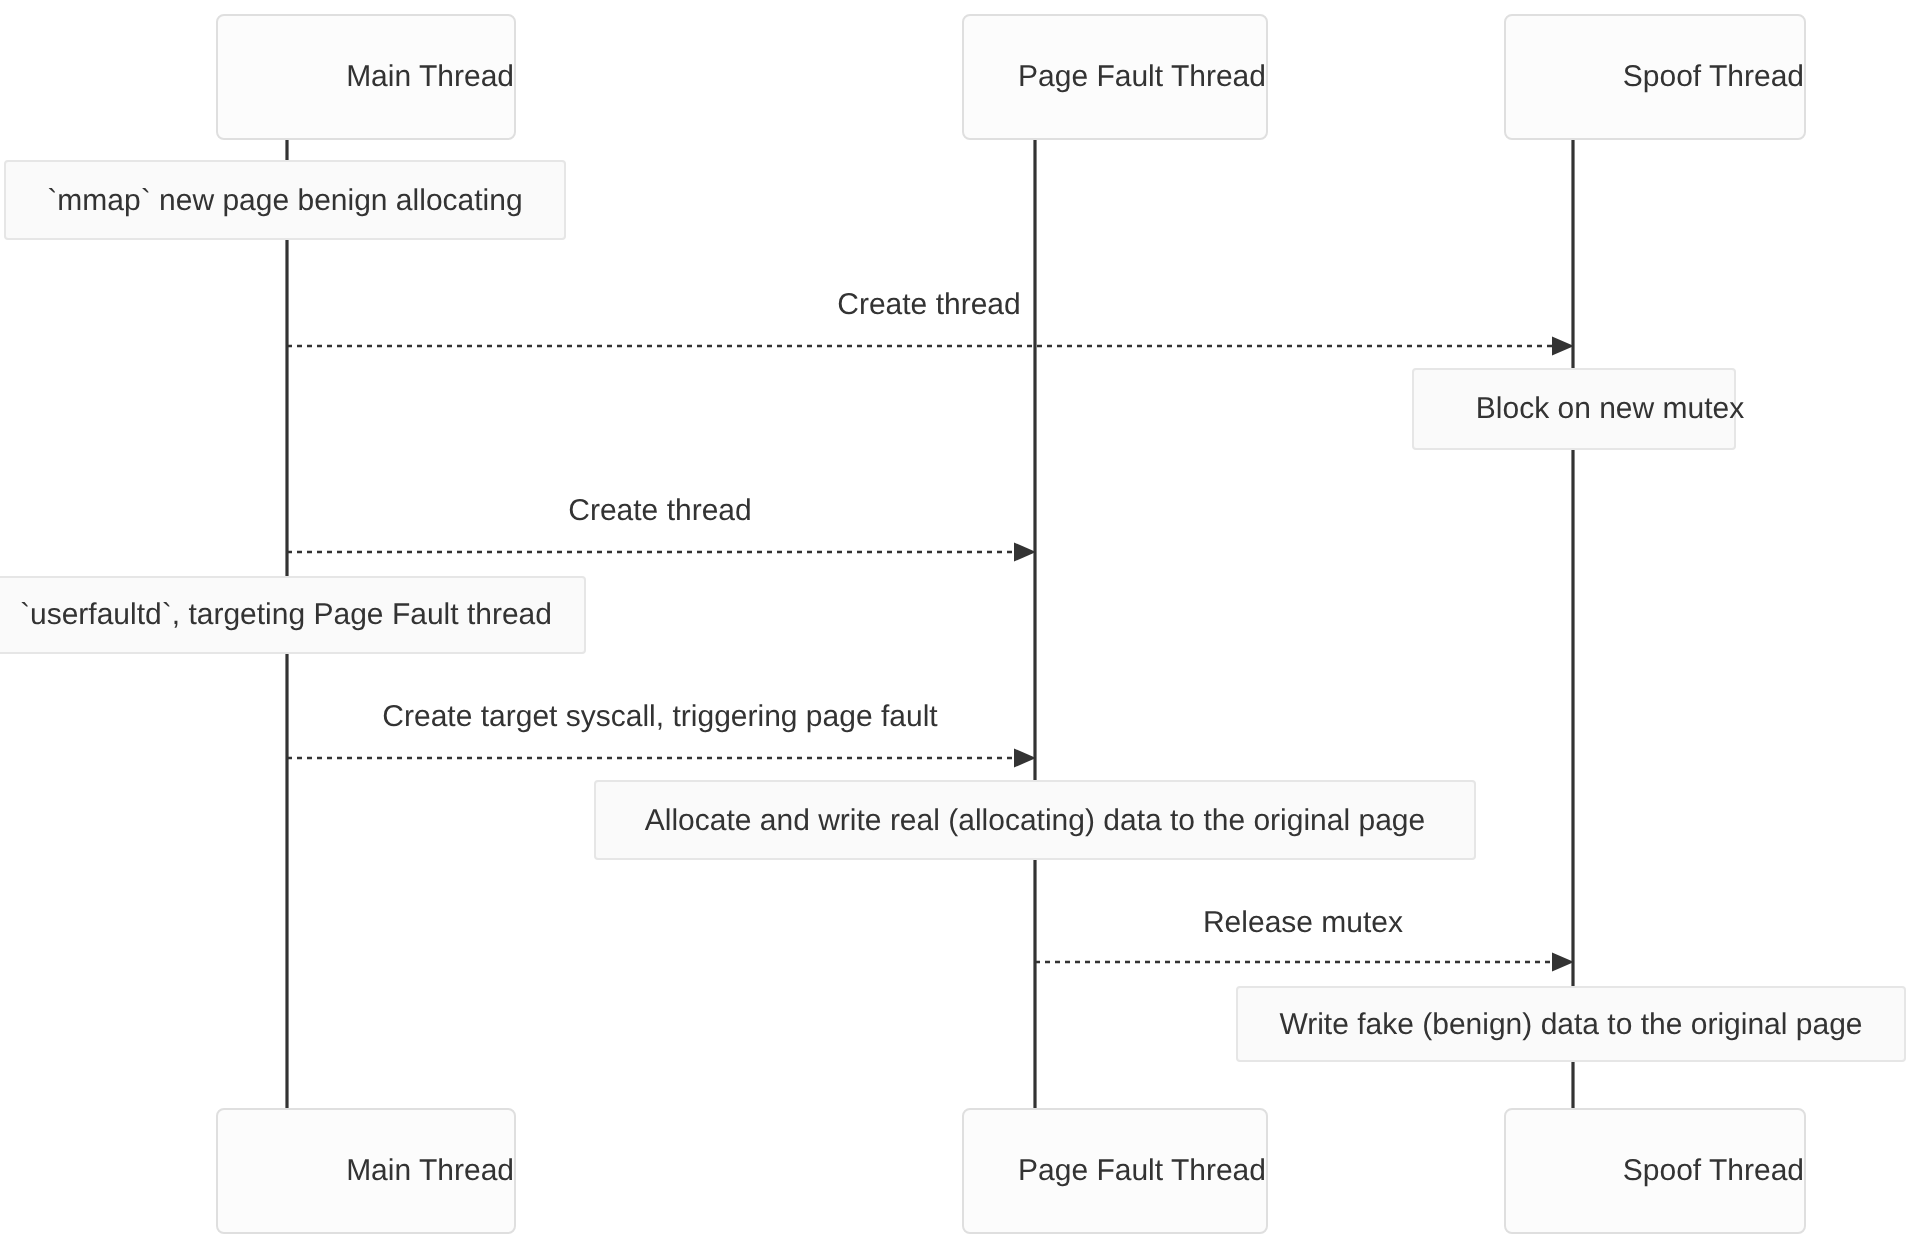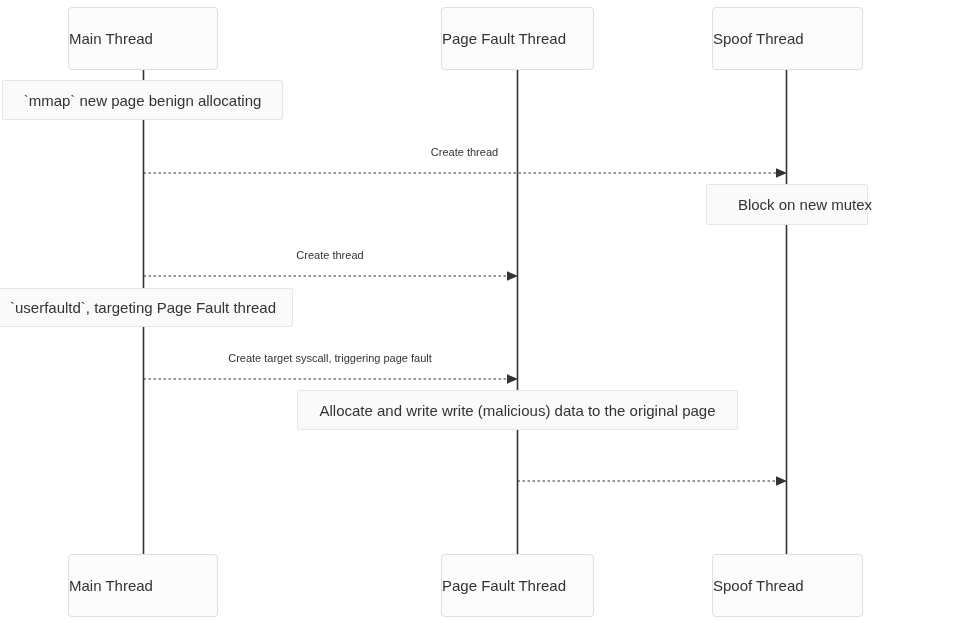--- a/index.html
+++ b/index.html
@@ -24,41 +24,42 @@
   }
   .actor-box {
     position: absolute;
     box-sizing: border-box;
     height: 63px;
     background: #fcfcfc;
     border: 1px solid #dfdfdf;
     border-radius: 4px;
     display: flex;
     align-items: center;
-    justify-content: flex-start;
+    justify-content: flex-end;
     font-size: 15px;
     color: #333333;
+    margin-left: 40px;
   }
   .note-box {
     position: absolute;
     box-sizing: border-box;
     background: #fafafa;
     border: 1px solid #e6e6e6;
     border-radius: 2px;
     display: flex;
     align-items: center;
     justify-content: center;
     font-size: 15px;
     color: #333333;
     white-space: nowrap;
   }
   .msg-label {
     position: absolute;
     text-align: center;
-    font-size: 11px;
+    font-size: 15px;
     color: #333333;
     height: 19px;
     line-height: 19px;
     white-space: nowrap;
   }
 </style>
 </head>
 <body>
 
 <div class="canvas">
@@ -104,24 +105,28 @@
 
   <div class="msg-label" style="left:143px; top:246px; width:374px;">Create thread</div>
 
   <div class="note-box" style="left:-7px; top:288px; width:300px; height:39px;">
     <span>`userfaultd`, targeting Page Fault thread</span>
   </div>
 
   <div class="msg-label" style="left:143px; top:349px; width:374px;">Create target syscall, triggering page fault</div>
 
   <div class="note-box" style="left:297px; top:390px; width:441px; height:40px;">
-    <span>Allocate and write write (malicious) data to the original page</span>
+    <span>Allocate and write real (allocating) data to the original page</span>
   </div>
 
+  <div class="msg-label" style="left:517px; top:452px; width:269px;">Release mutex</div>
 
+  <div class="note-box" style="left:618px; top:493px; width:335px; height:38px;">
+    <span>Write fake (benign) data to the original page</span>
+  </div>
 
   <div class="actor-box" style="left:68px; top:554px; width:150px;">
     <span>Main Thread</span>
   </div>
   <div class="actor-box" style="left:441px; top:554px; width:153px;">
     <span>Page Fault Thread</span>
   </div>
   <div class="actor-box" style="left:712px; top:554px; width:151px;">
     <span>Spoof Thread</span>
   </div>

